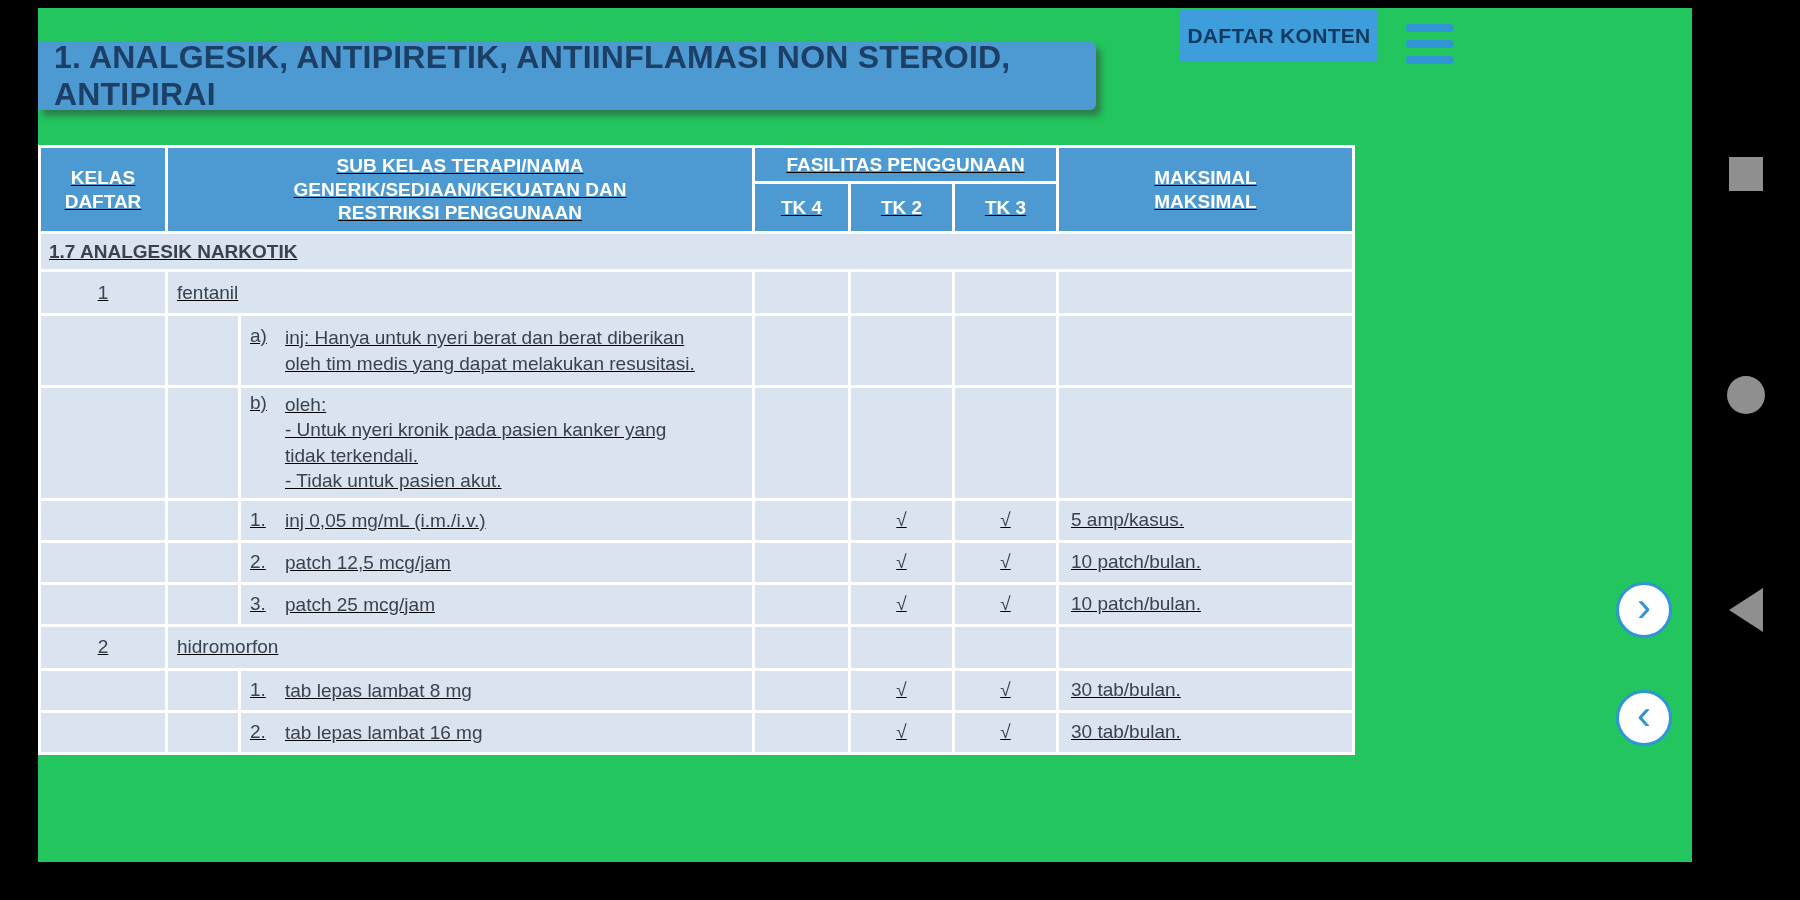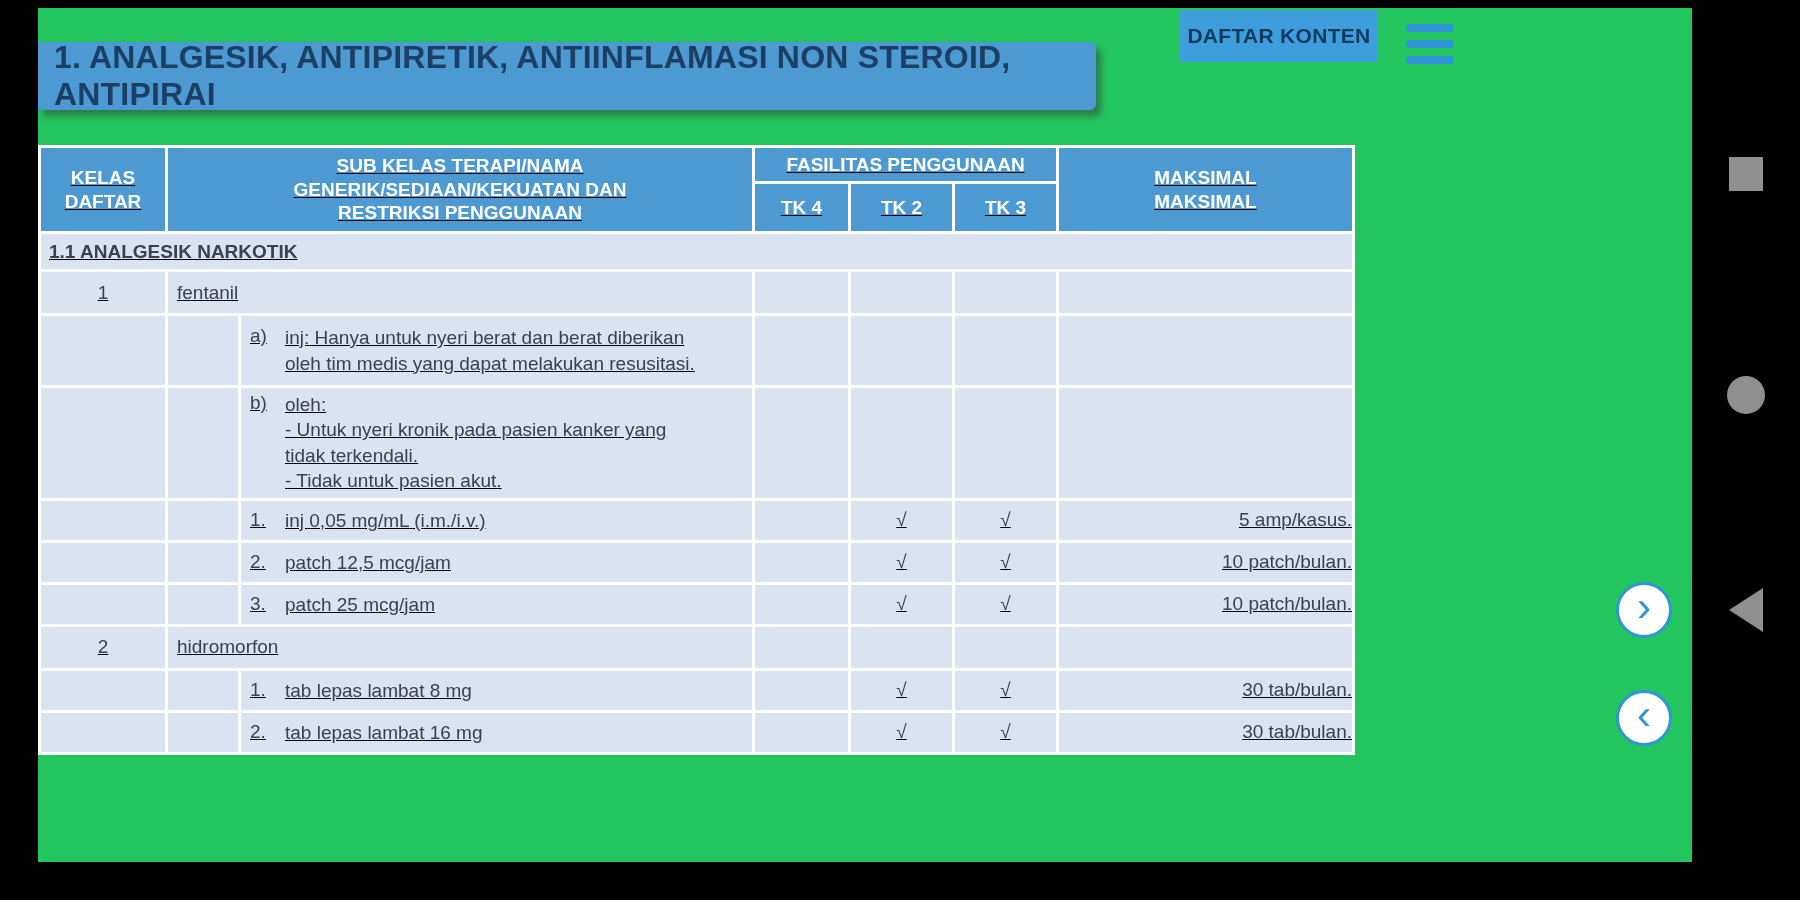--- a/index.html
+++ b/index.html
@@ -73,21 +73,21 @@
   tr.row-restr-b { height:112px; }
   tr.row-item { height:42px; }
 
   td.kelas-cell { text-align:center; }
   td.name-cell { padding-left:9px;margin-left:36px; }
   .cflex { display:flex; align-items:flex-start; padding:4px 8px 4px 0; }
   tr.row-item .cflex { align-items:center; padding:0 8px 0 0; }
   .marker { flex:0 0 44px; width:44px; padding-left:9px; }
   .rtext { flex:1; line-height:1.34; }
   td.check-cell { text-align:center; font-size:20px; }
-  td.max-cell { padding-left:12px;text-align:right; }
+  td.max-cell { padding-left:12px; }
 
   
   .pager-button {
     position:absolute; width:56px; height:56px; border-radius:50%;
     background:#ffffff; border:3px solid #2f95d6; color:#2f95d6;
     display:flex; align-items:center; justify-content:center; cursor:pointer;
     font-family:inherit;
   }
   .pager-next { left:1578px; top:574px; }
   .pager-prev { left:1578px; top:682px; }
@@ -158,21 +158,21 @@
         </tr>
         <tr class="row-header-2">
           <th>TK 4</th>
           <th>TK 2</th>
           <th>TK 3</th>
         </tr>
       </thead>
       <tbody>
 
         <tr class="row-section">
-          <td colspan="7" class="section-cell">1.1 ANALGESIK NARKOTIK</td>
+          <td colspan="7" class="section-cell">1.7 ANALGESIK NARKOTIK</td>
         </tr>
 
         <tr class="row-drug">
           <td class="kelas-cell">1</td>
           <td colspan="2" class="name-cell">fentanil</td>
           <td></td>
           <td></td>
           <td></td>
           <td></td>
         </tr>

